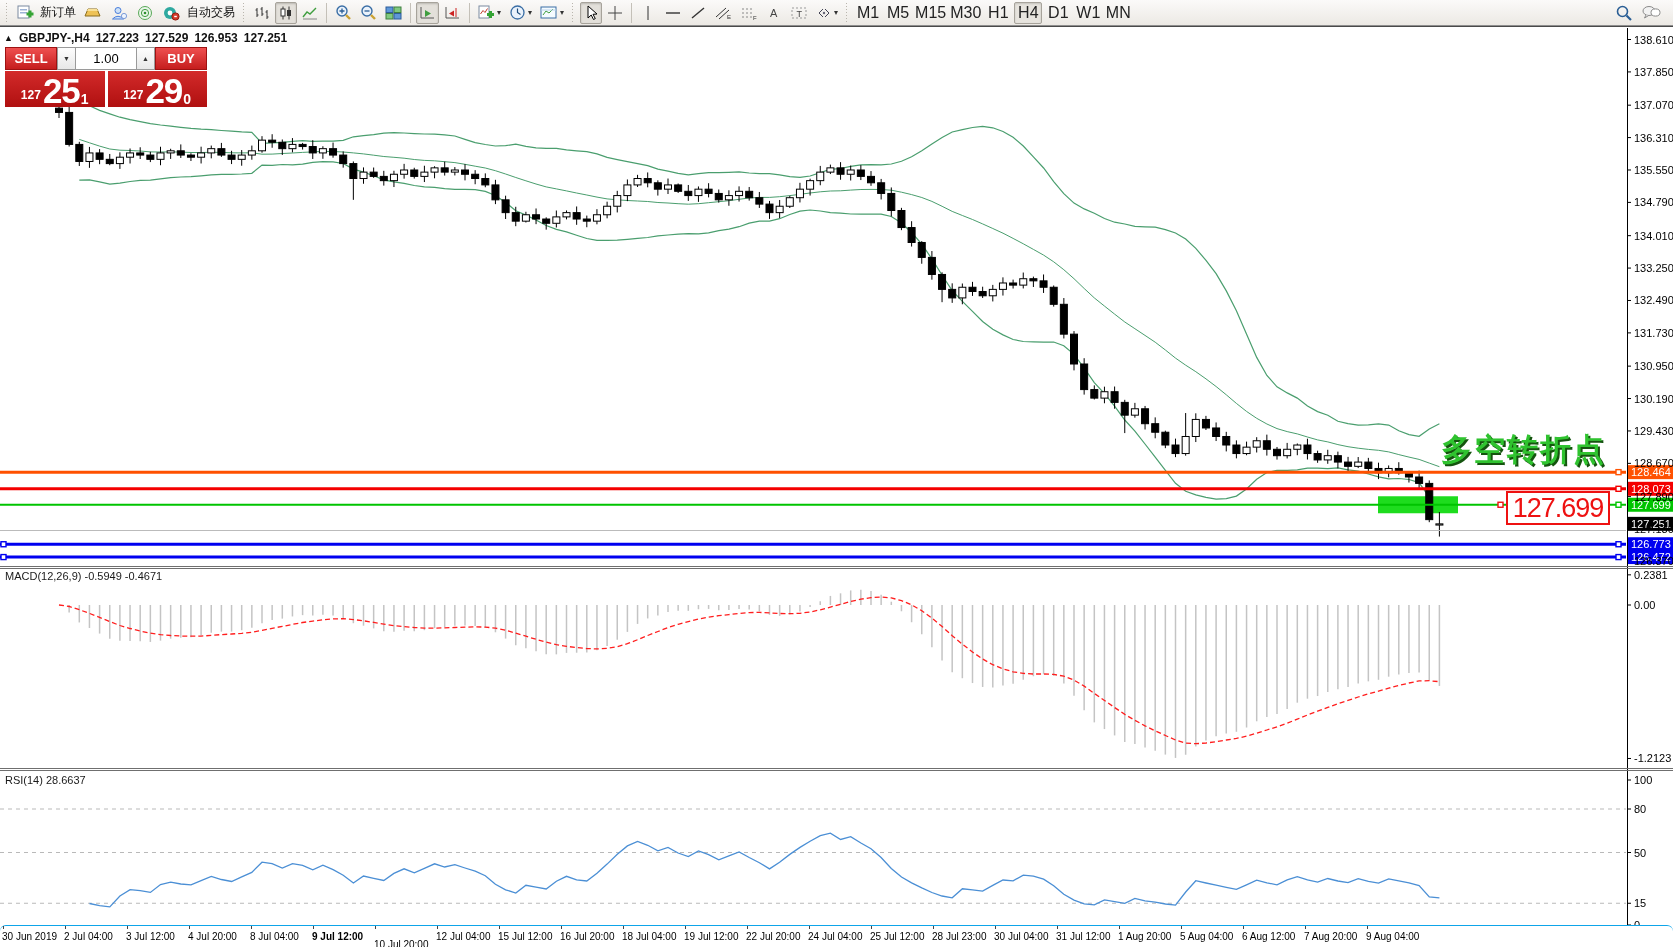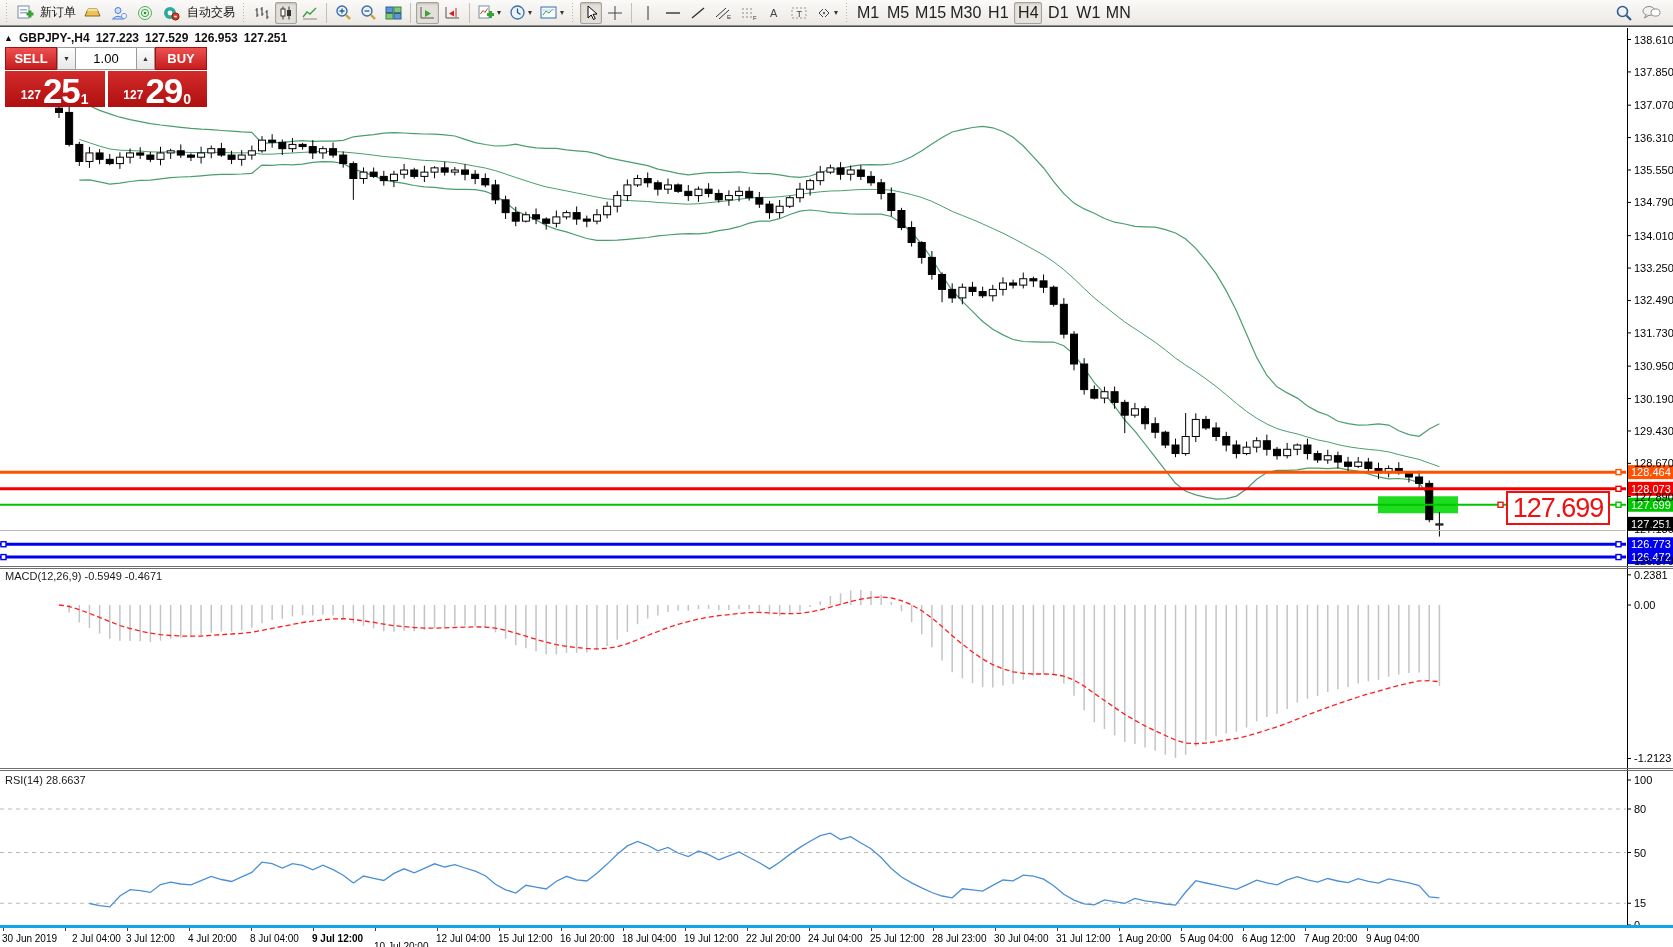--- a/index.html
+++ b/index.html
@@ -53,21 +53,21 @@
   .cn-annotation{position:absolute;left:1441px;top:429px;z-index:4;font-size:31px;font-weight:bold;
     color:#2fc32f;text-shadow:2px 2px 0 #15540f;letter-spacing:2px;white-space:nowrap;}
   .price-callout{position:absolute;left:1506px;top:491px;width:100px;height:30px;z-index:5;
     background:#fff;border:2px solid #ee1111;display:flex;align-items:center;justify-content:center;}
   .price-callout span{font-size:27px;color:#ee1111;letter-spacing:-1px;}
   .pane-label{position:absolute;left:5px;font-size:11px;color:#1a1a1a;z-index:4;}
   .pane-label.macd{top:570px;}
   .pane-label.rsi{top:774px;}
 
   .date-axis{position:absolute;left:0;top:925px;width:1673px;height:22px;background:#fff;
-    border-top:3px solid #0ea5e9;box-sizing:border-box;z-index:3;}
+    border-top:1px solid #0ea5e9;box-sizing:border-box;z-index:3;border-radius:6px;}
   .date-axis .dlabel{position:absolute;top:5px;font-size:10px;color:#000;white-space:nowrap;}
   .date-axis .dtick{position:absolute;top:0;width:1px;height:3px;background:#444;}
 </style>
 </head>
 <body>
 
 <div class="window">
 
   <div class="toolbar">
     <span class="grip"></span>
@@ -823,31 +823,32 @@
           <span class="sup">1</span>
       </div>
       <div class="tp-price">
         <span class="small">127</span>
           <span class="big">29</span>
           <span class="sup">0</span>
       </div>
     </div>
   </div>
 
+  <div class="cn-annotation">多空转折点</div>
   <div class="price-callout">
     <span>127.699</span>
   </div>
 
   <div class="pane-label macd">MACD(12,26,9) -0.5949 -0.4671</div>
   <div class="pane-label rsi">RSI(14) 28.6637</div>
 
   <div class="date-axis" id="date-axis">
       <span class="dlabel" style="left: 2px;">30 Jun 2019</span>
       <span class="dtick" style="left: 3px;"></span>
-      <span class="dlabel" style="left: 64px; margin-left: 8px;">2 Jul 04:00</span>
+      <span class="dlabel" style="left: 64px;">2 Jul 04:00</span>
       <span class="dtick" style="left: 65px;"></span>
       <span class="dlabel" style="left: 126px;">3 Jul 12:00</span>
       <span class="dtick" style="left: 127px;"></span>
       <span class="dlabel" style="left: 188px;">4 Jul 20:00</span>
       <span class="dtick" style="left: 189px;"></span>
       <span class="dlabel" style="left: 250px;">8 Jul 04:00</span>
       <span class="dtick" style="left: 251px;"></span>
       <span class="dlabel" style="left: 312px; font-weight: bold;">9 Jul 12:00</span>
       <span class="dtick" style="left: 313px;"></span>
       <span class="dlabel" style="left: 374px; margin-top: 8px;">10 Jul 20:00</span>

